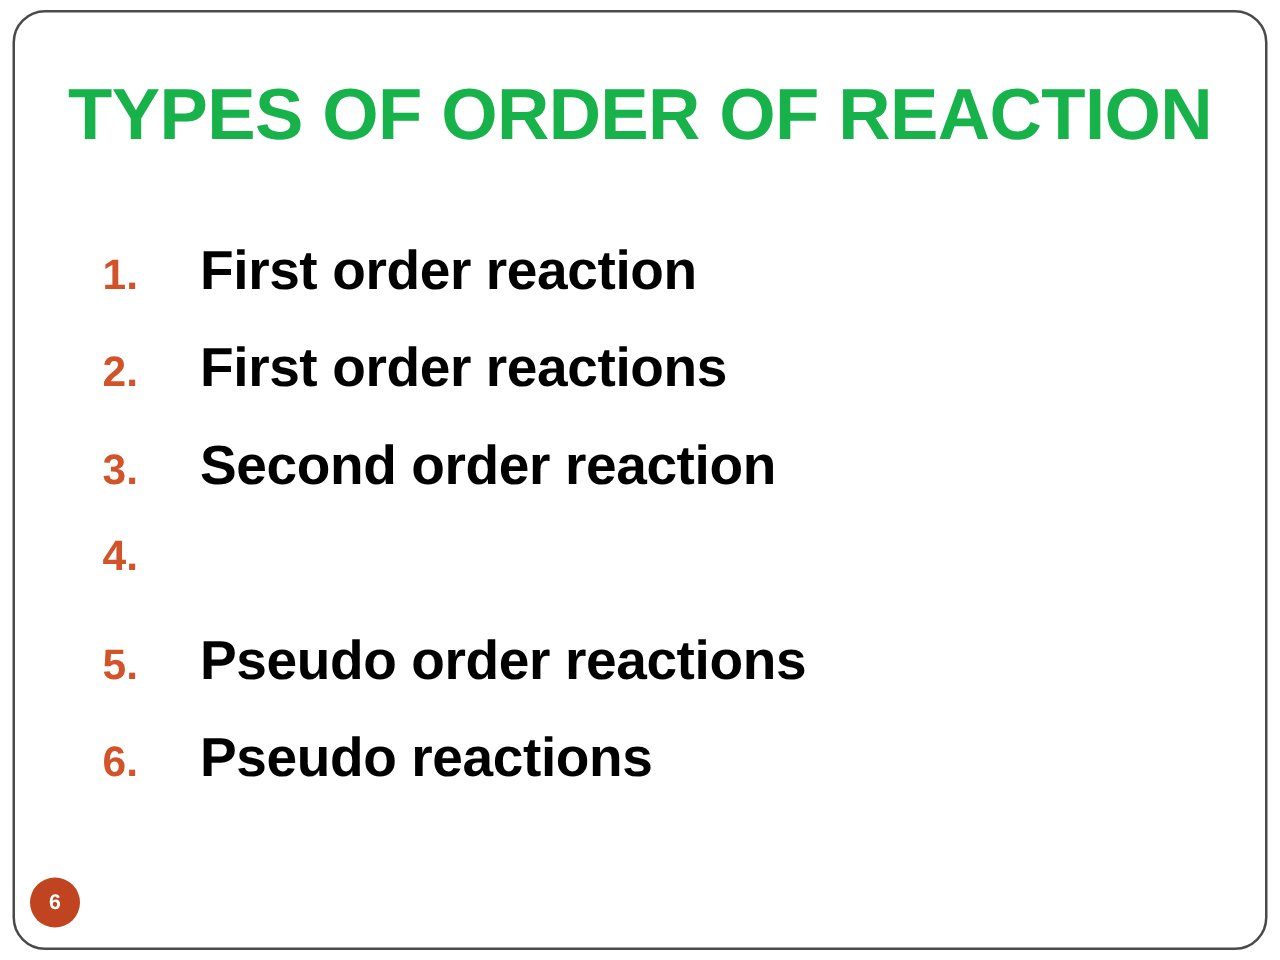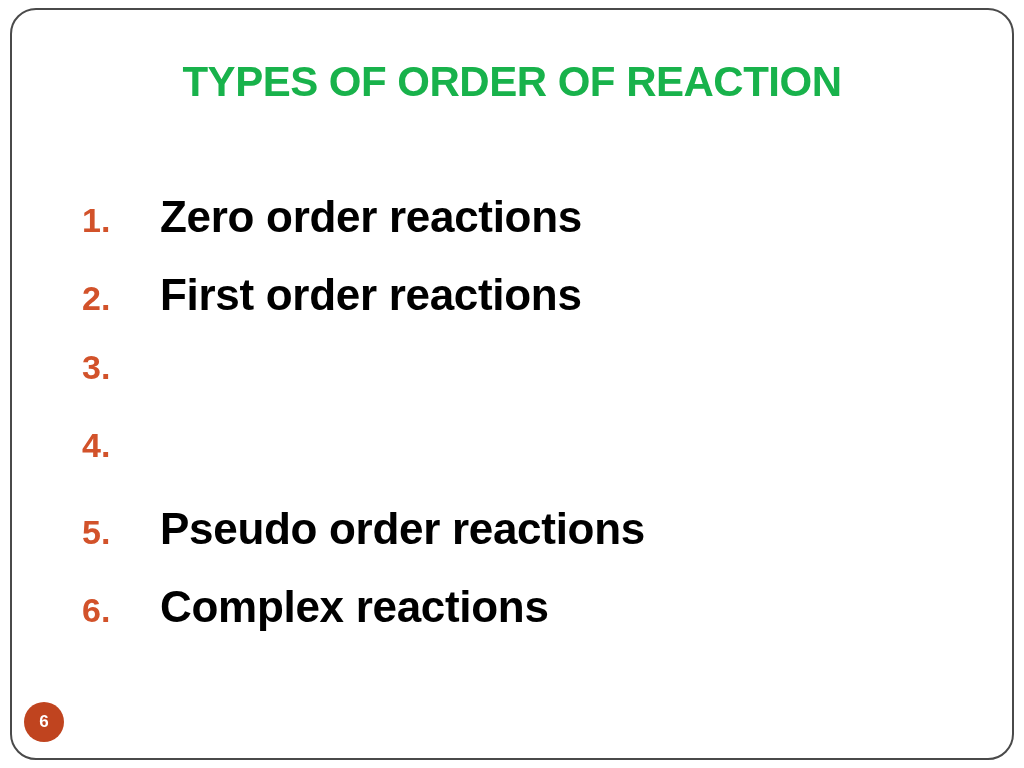--- a/index.html
+++ b/index.html
@@ -34,21 +34,21 @@
     border-radius: 26px;
     background: transparent;
     pointer-events: none;
   }
   .title {
     position: absolute;
     left: 0;
     top: 58px;
     width: 1024px;
     text-align: center;
-    font-size: 42px;
+    font-size: 58px;
     font-weight: bold;
     color: #18b24b;
     letter-spacing: -0.5px;
     white-space: nowrap;
     font-family: "Liberation Sans", sans-serif;
   }
   .list {
     position: absolute;
     left: 82px;
     top: 192px;
@@ -99,43 +99,44 @@
 <div class="slide">
 
   <div class="frame"></div>
 
   <div class="title">TYPES OF ORDER OF REACTION</div>
 
   <div class="list">
 
     <div class="list-item">
       <span class="num">1.</span>
-      <span class="txt">Zero order reactions</span>
+      <span class="txt">First order reaction</span>
     </div>
 
     <div class="list-item">
       <span class="num">2.</span>
       <span class="txt">First order reactions</span>
     </div>
 
     <div class="list-item">
       <span class="num">3.</span>
+      <span class="txt">Second order reaction</span>
     </div>
 
     <div class="list-item">
       <span class="num">4.</span>
     </div>
 
     <div class="list-item">
       <span class="num">5.</span>
       <span class="txt">Pseudo order reactions</span>
     </div>
 
     <div class="list-item">
       <span class="num">6.</span>
-      <span class="txt">Complex reactions</span>
+      <span class="txt">Pseudo reactions</span>
     </div>
 
   </div>
 
   <div class="page-badge">6</div>
 
 </div>
 
 </body></html>

